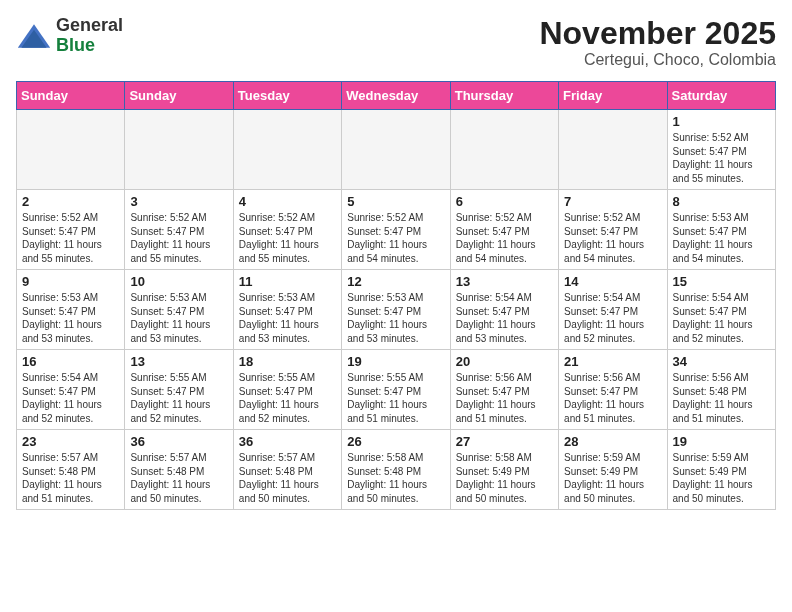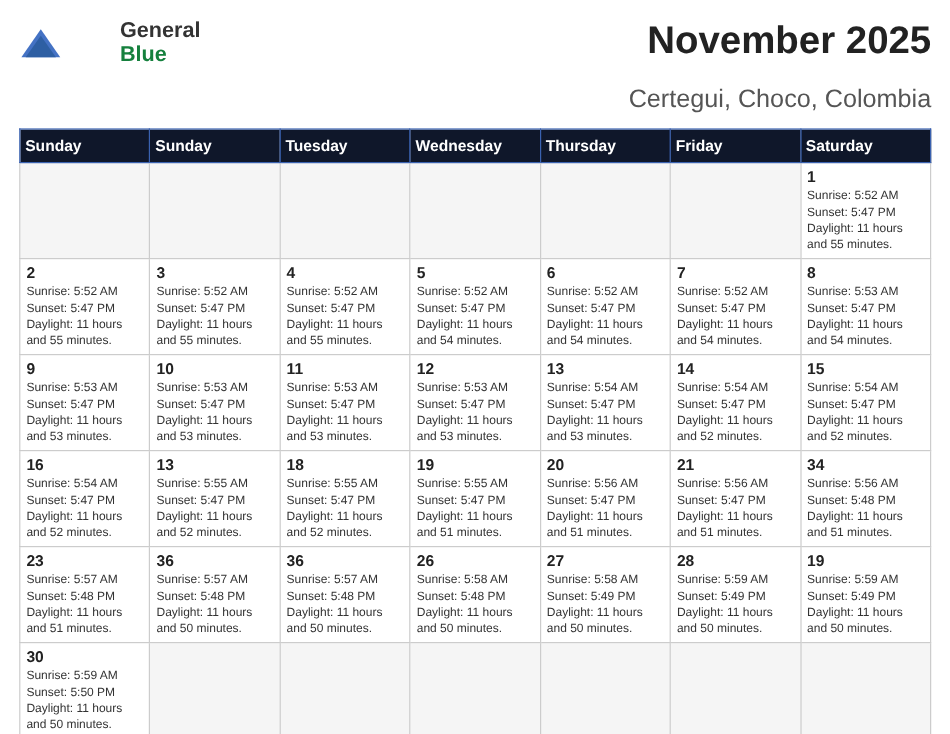--- a/index.html
+++ b/index.html
@@ -22,49 +22,48 @@
       gap: 4px;
     }
     .logo-text {
       font-size: 18px;
       font-weight: normal;
       color: #333;
       line-height: 1.1;
     }
     .logo-text span {
       font-weight: bold;
-      margin-left: 44px;
     }
     .logo-icon {
       width: 36px;
       height: 28px;
     }
     .title-area {
       text-align: right;
     }
     .month-year {
       font-size: 32px;
       font-weight: bold;
       color: #222;
       line-height: 1.1;
       text-align: right;
     }
     .location {
-      font-size: 21px;
+      font-size: 16px;
       color: #555;
-      margin-top: 20px;
+      margin-top: 0;
       text-align: right;
     }
     .calendar-table {
       width: 100%;
       border-collapse: collapse;
       border: 1px solid #ccc;
     }
     .calendar-table th {
-      background-color: #0f172a;
+      background-color: #ec4899;
       color: #fff;
       font-size: 13px;
       font-weight: bold;
       padding: 6px 4px;
       text-align: left;
       border: 1px solid #3a62b0;
     }
     .calendar-table td {
       border: 1px solid #ccc;
       vertical-align: top;
@@ -373,30 +372,14 @@
       <td>
         <span class="day-number">19</span>
         <div class="day-info">
           <span>Sunrise: 5:59 AM</span><br>
           <span>Sunset: 5:49 PM</span><br>
           <span>Daylight: 11 hours and 50 minutes.</span>
         </div>
       </td>
     </tr>
 
-    <tr class="last-row">
-      <td>
-        <span class="day-number">30</span>
-        <div class="day-info">
-          <span>Sunrise: 5:59 AM</span><br>
-          <span>Sunset: 5:50 PM</span><br>
-          <span>Daylight: 11 hours and 50 minutes.</span>
-        </div>
-      </td>
-      <td class="empty"></td>
-      <td class="empty"></td>
-      <td class="empty"></td>
-      <td class="empty"></td>
-      <td class="empty"></td>
-      <td class="empty"></td>
-    </tr>
   </tbody>
 </table>
 
 </body></html>

